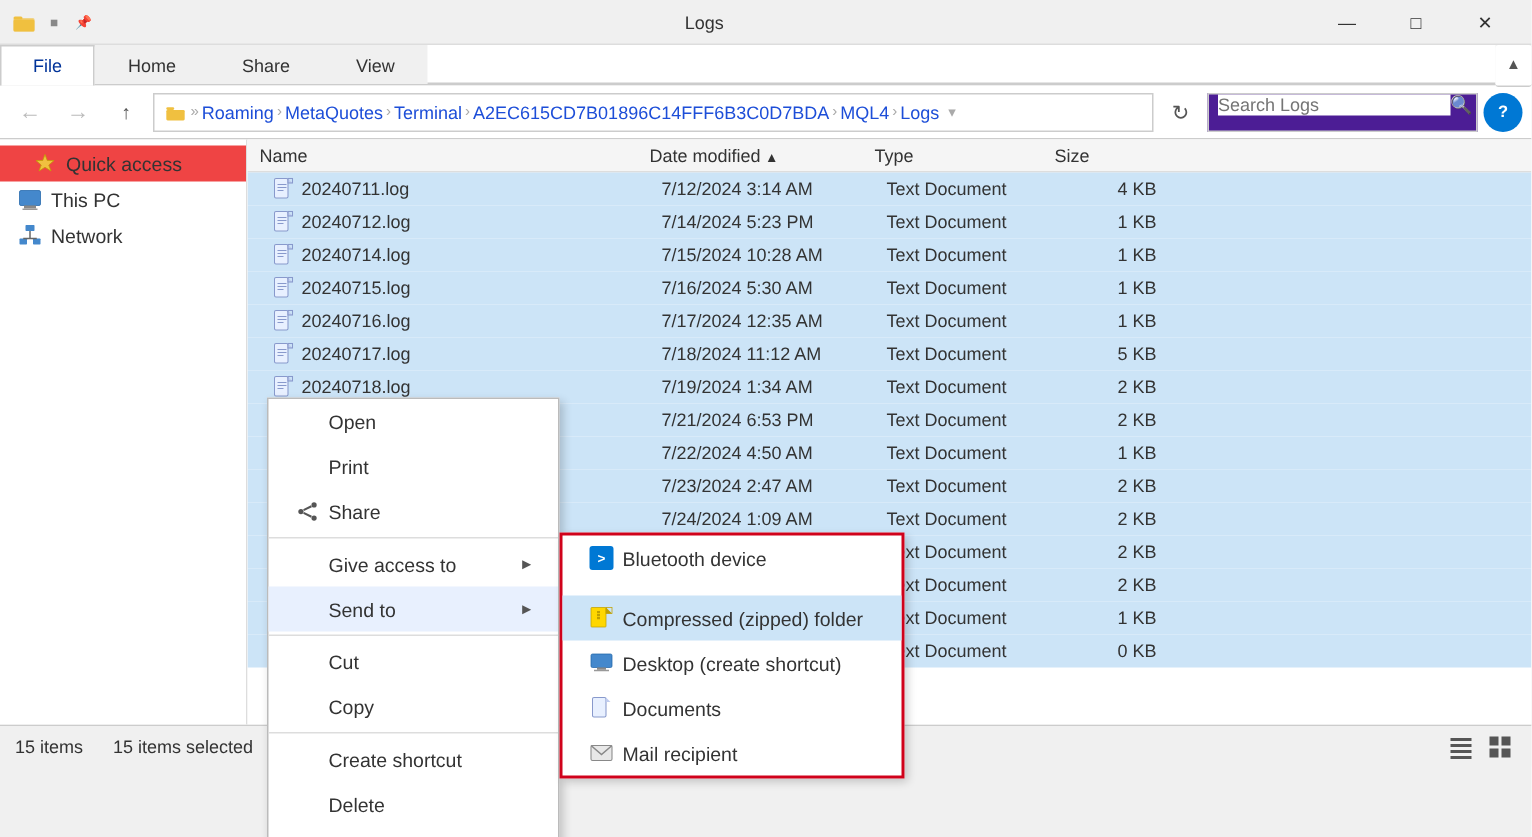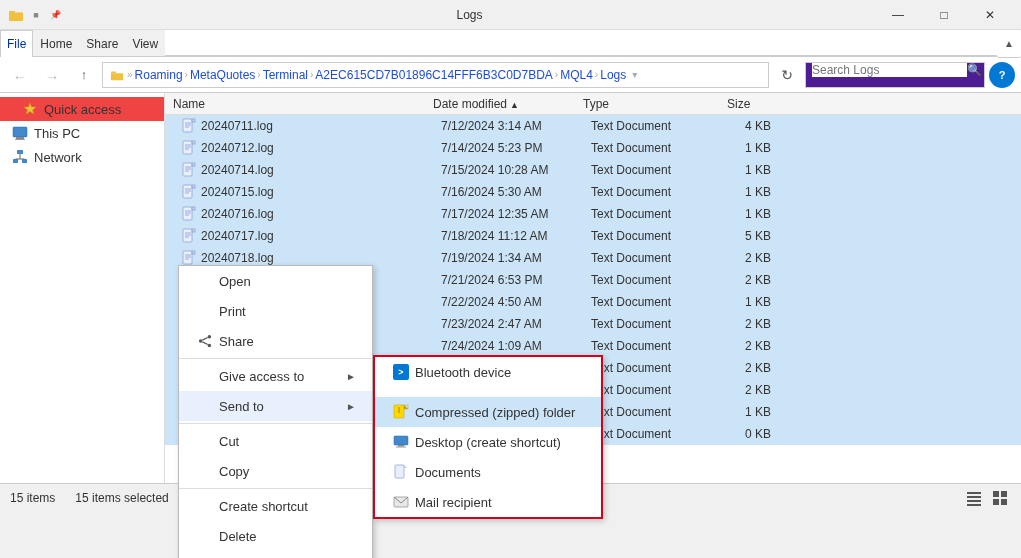--- a/index.html
+++ b/index.html
@@ -9,21 +9,21 @@
     .title-bar { height: 30px; background: #f0f0f0; display: flex; align-items: center; padding: 0 8px; border-bottom: 1px solid #ddd; }
     .title-bar-icons { display: flex; gap: 4px; align-items: center; }
     .tb-icon { width: 16px; height: 16px; display: flex; align-items: center; justify-content: center; font-size: 10px; color: #555; }
     .title-bar-title { flex: 1; text-align: center; font-size: 12px; color: #333; }
     .title-bar-controls { display: flex; gap: 0; }
     .ctrl-btn { width: 46px; height: 30px; display: flex; align-items: center; justify-content: center; font-size: 12px; color: #333; cursor: pointer; }
 
     
     .ribbon { background: #f0f0f0; border-bottom: 1px solid #ccc; }
     .ribbon-tabs { display: flex; height: 26px; }
-    .ribbon-tab { padding: 0 6px; display: flex; align-items: center; font-size: 12px; color: #333; cursor: pointer; border: 1px solid transparent; border-bottom: none; }
+    .ribbon-tab { padding: 0 21px; display: flex; align-items: center; font-size: 12px; color: #333; cursor: pointer; border: 1px solid transparent; border-bottom: none; }
     .ribbon-tab.active { background: white; border-color: #ccc; border-bottom-color: white; color: #003399; margin-bottom: -1px; z-index: 1; }
 
     
     .address-bar { height: 36px; background: white; border-bottom: 1px solid #ccc; display: flex; align-items: center; padding: 0 6px; gap: 4px; }
     .nav-btn { width: 28px; height: 28px; display: flex; align-items: center; justify-content: center; cursor: pointer; border-radius: 2px; color: #555; font-size: 13px; }
     .nav-btn.disabled { color: #bbb; cursor: default; }
     .breadcrumb-bar { flex: 1; height: 26px; background: white; border: 1px solid #ccc; display: flex; align-items: center; padding: 0 6px; gap: 2px; font-size: 12px; cursor: text; }
     .breadcrumb-sep { color: #aaa; font-size: 10px; }
     .breadcrumb-item { color: #1d4ed8; cursor: pointer; }
     .refresh-btn { width: 28px; height: 28px; display: flex; align-items: center; justify-content: center; cursor: pointer; }
@@ -39,21 +39,21 @@
     .sidebar-item { display: flex; align-items: center; gap: 6px; padding: 4px 12px; cursor: pointer; font-size: 13px; color: #333; }
     .sidebar-item.active { background: #ef4444; padding-left: 22px; }
     .sidebar-icon { width: 16px; height: 16px; display: flex; align-items: center; justify-content: center; flex-shrink: 0; }
 
     
     .file-list { flex: 1; background: white; overflow-y: auto; position: relative; }
     .file-list-header { display: flex; align-items: center; height: 22px; background: #f5f5f5; border-bottom: 1px solid #ddd; padding: 0 8px; font-size: 12px; color: #333; }
     .col-name { width: 260px; }
     .col-date { width: 150px; }
     .col-type { width: 120px; }
-    .col-size { width: 60px; margin-left: 24px; }
+    .col-size { width: 60px; }
     .sort-arrow { font-size: 9px; margin-left: 3px; }
     .file-row { display: flex; align-items: center; height: 22px; padding: 0 16px; cursor: pointer; }
     .file-row.selected { background: #cce4f7; }
     .file-icon { width: 16px; height: 16px; margin-right: 4px; flex-shrink: 0; }
     .file-name { width: 240px; font-size: 12px; color: #333; overflow: hidden; text-overflow: ellipsis; white-space: nowrap; }
     .file-date { width: 150px; font-size: 12px; color: #333; }
     .file-type { width: 120px; font-size: 12px; color: #333; }
     .file-size { width: 60px; font-size: 12px; color: #333; text-align: right; }
 
     

